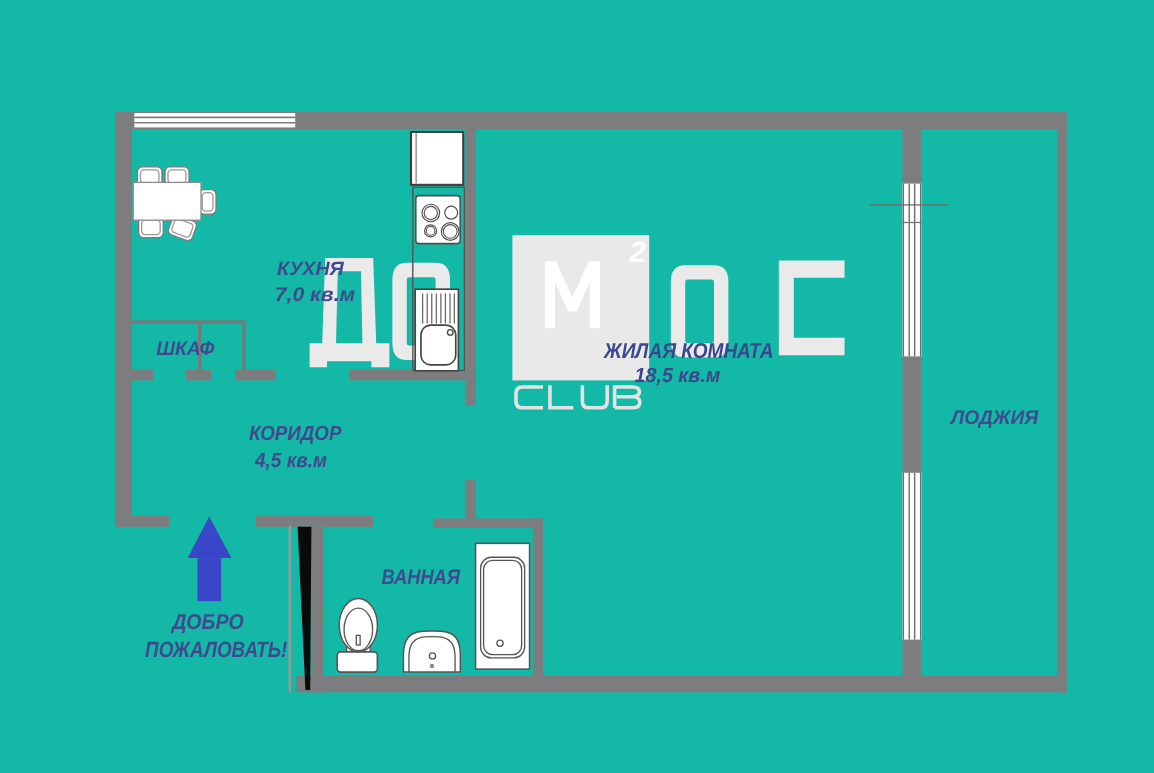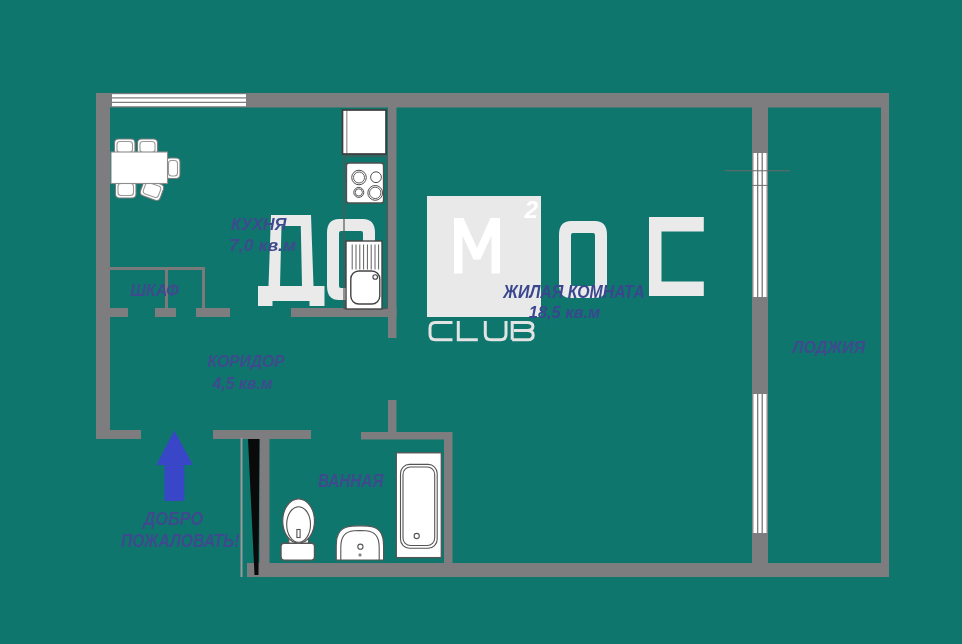--- a/index.html
+++ b/index.html
@@ -1,16 +1,16 @@
 <!DOCTYPE html>
 <html><head>
 <meta charset="utf-8">
 <style>
 html,body{margin:0;padding:0;background:#ffffff;}
-#plan{position:relative;width:962px;height:644px;background:#0f766e;overflow:hidden;}
+#plan{position:relative;width:962px;height:644px;background:#14b8a6;overflow:hidden;}
 svg{position:absolute;left:0;top:0;}
 text{font-family:"Liberation Sans",sans-serif;font-weight:bold;font-style:italic;}
 </style>
 </head>
 <body>
 
 <div id="plan">
 <svg width="962" height="644" viewBox="0 0 962 644">
 
 <g>

